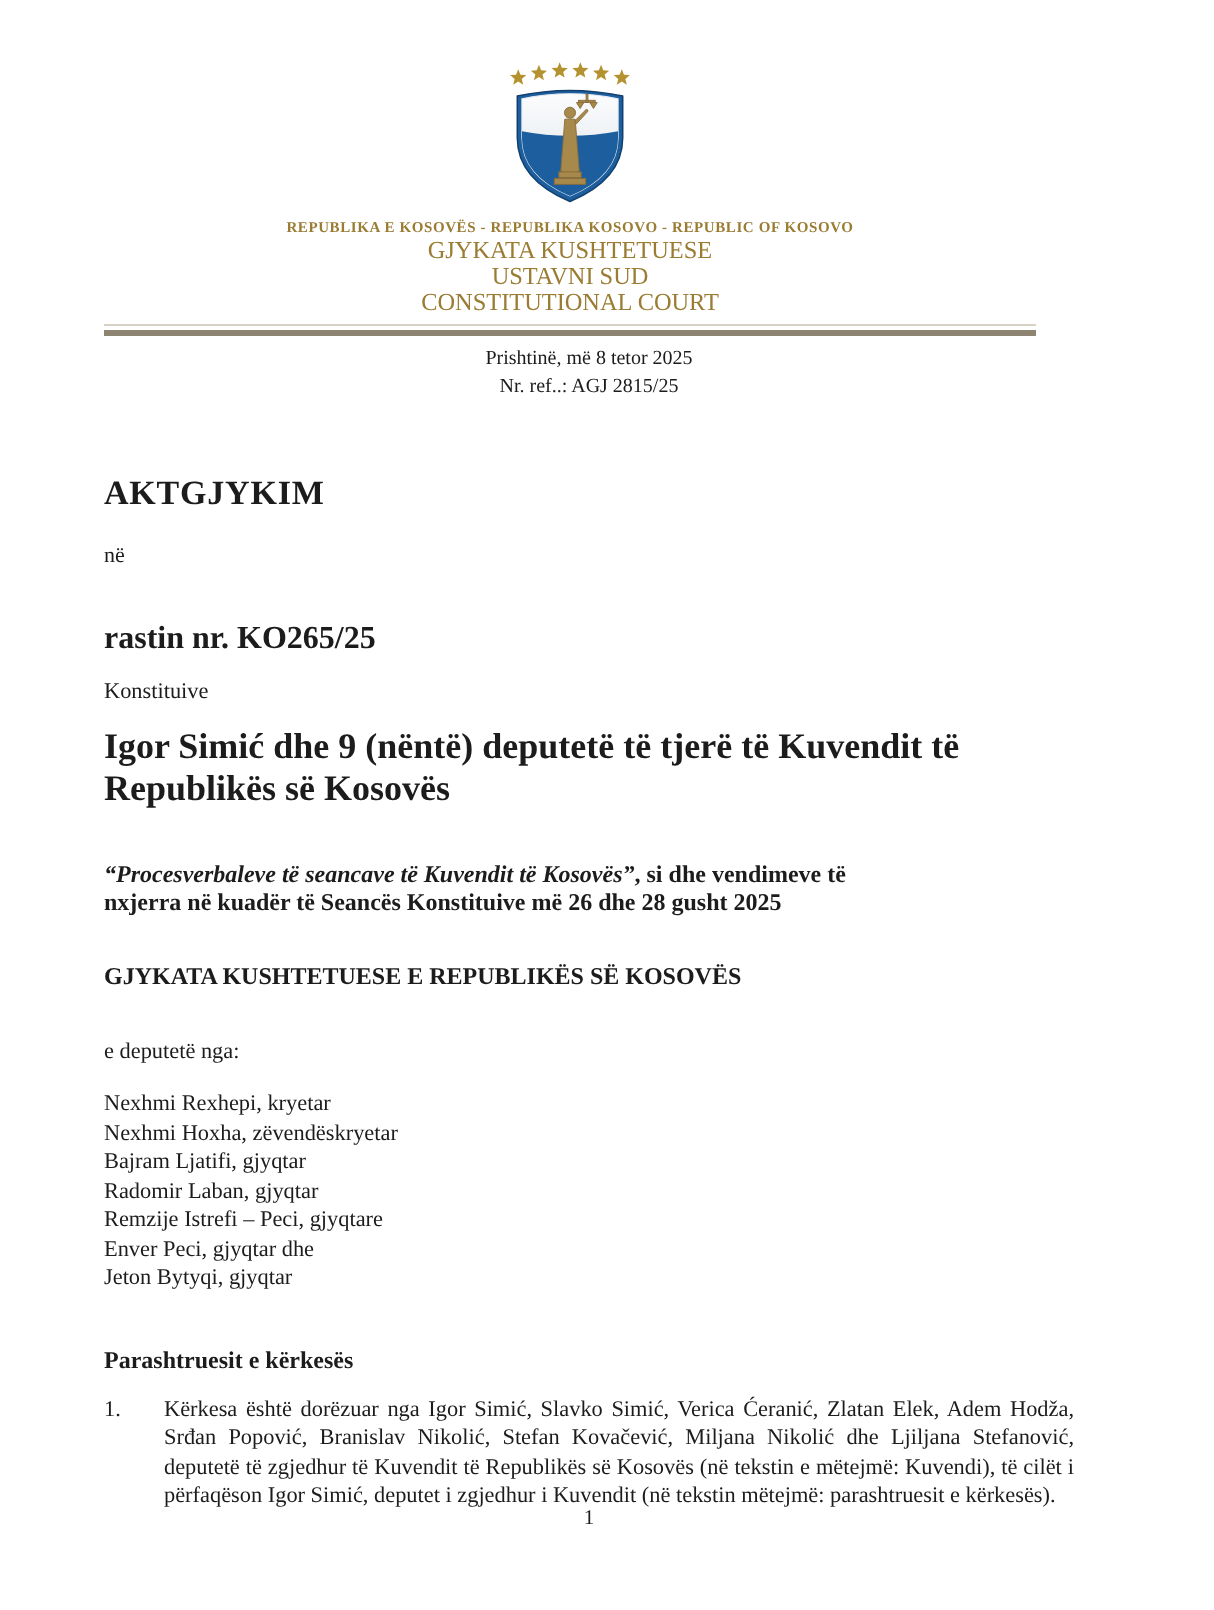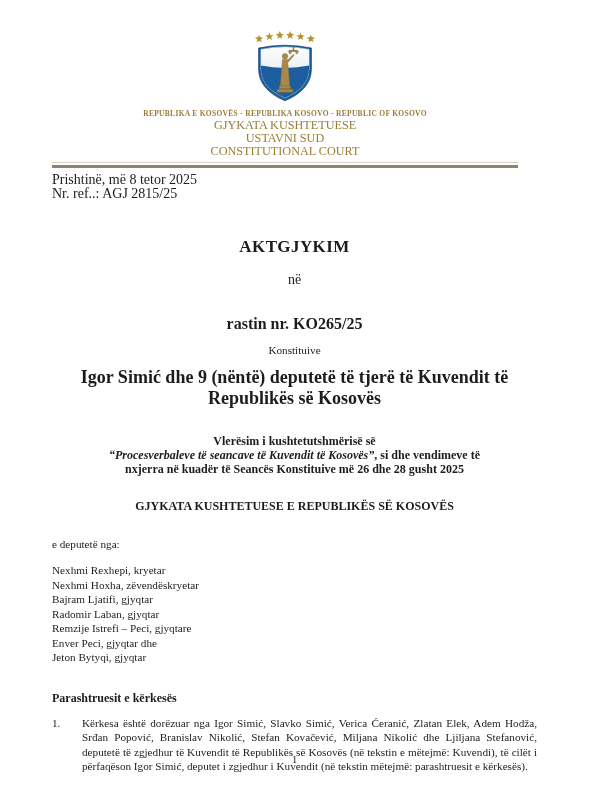--- a/index.html
+++ b/index.html
@@ -20,26 +20,26 @@
     font-size:7.5px; font-weight:bold; letter-spacing:0.3px;
     color:#9a7c33; line-height:10px; margin-top:2px;
   }
   .court-name { font-size:12.2px; font-weight:normal; color:#9a7c33; line-height:13px; }
   .divider { margin-top:4px; }
   .divider .thin  { height:1px; background:#d8d2c5; }
   .divider .gap   { height:2px; background:#ffffff; }
   .divider .thick { height:3px; background:#8d8572; }
 
   
-  .meta { margin-top:5px; text-align:left; font-size:14px; line-height:13.9px; }
+  .meta { margin-top:5px; text-align:center; font-size:10px; line-height:13.9px; }
 
   
-  .center { text-align:center; }
+  .center { }
   .judgment { margin:36px 0 0 0; font-size:17px; font-weight:bold; letter-spacing:0.4px; }
-  .prep       { margin-top:15px; font-size:14px; }
+  .prep       { margin-top:15px; font-size:11px; }
   .case-num   { margin-top:27px; font-size:16px; font-weight:bold; }
   .app-label  { margin-top:11px; font-size:11.2px; }
   .applicant  { margin-top:11px; font-size:18px; font-weight:bold; }
   .subject    { margin-top:25px; font-size:12px; font-weight:bold; line-height:14.2px; }
   .subject .it { font-style:italic; }
   .court-full { margin-top:23px; font-size:12px; font-weight:bold; }
 
   
   .comp-intro { margin-top:24px; font-size:11.2px; text-align:left; }
   .judges { margin-top:13px; font-size:11.2px; line-height:14.5px; text-align:left; }
@@ -125,21 +125,20 @@
       <div>Nr. ref..: AGJ 2815/25</div>
     </div>
 
     <div class="judgment center">AKTGJYKIM</div>
     <div class="prep center">në</div>
     <div class="case-num center">rastin nr. KO265/25</div>
     <div class="app-label center">Konstituive</div>
     <div class="applicant center">Igor Simić dhe 9 (nëntë) deputetë të tjerë të Kuvendit të Republikës së Kosovës</div>
 
     <div class="subject center">
-      <div>Vlerësim i kushtetutshmërisë së</div>
       <div><span class="it">“Procesverbaleve të seancave të Kuvendit të Kosovës”</span><span>, si dhe vendimeve të</span></div>
       <div>nxjerra në kuadër të Seancës Konstituive më 26 dhe 28 gusht 2025</div>
     </div>
 
     <div class="court-full center">GJYKATA KUSHTETUESE E REPUBLIKËS SË KOSOVËS</div>
 
     <div class="comp-intro">e deputetë nga:</div>
     <div class="judges">
       <div>Nexhmi Rexhepi, kryetar</div>
       <div>Nexhmi Hoxha, zëvendëskryetar</div>

